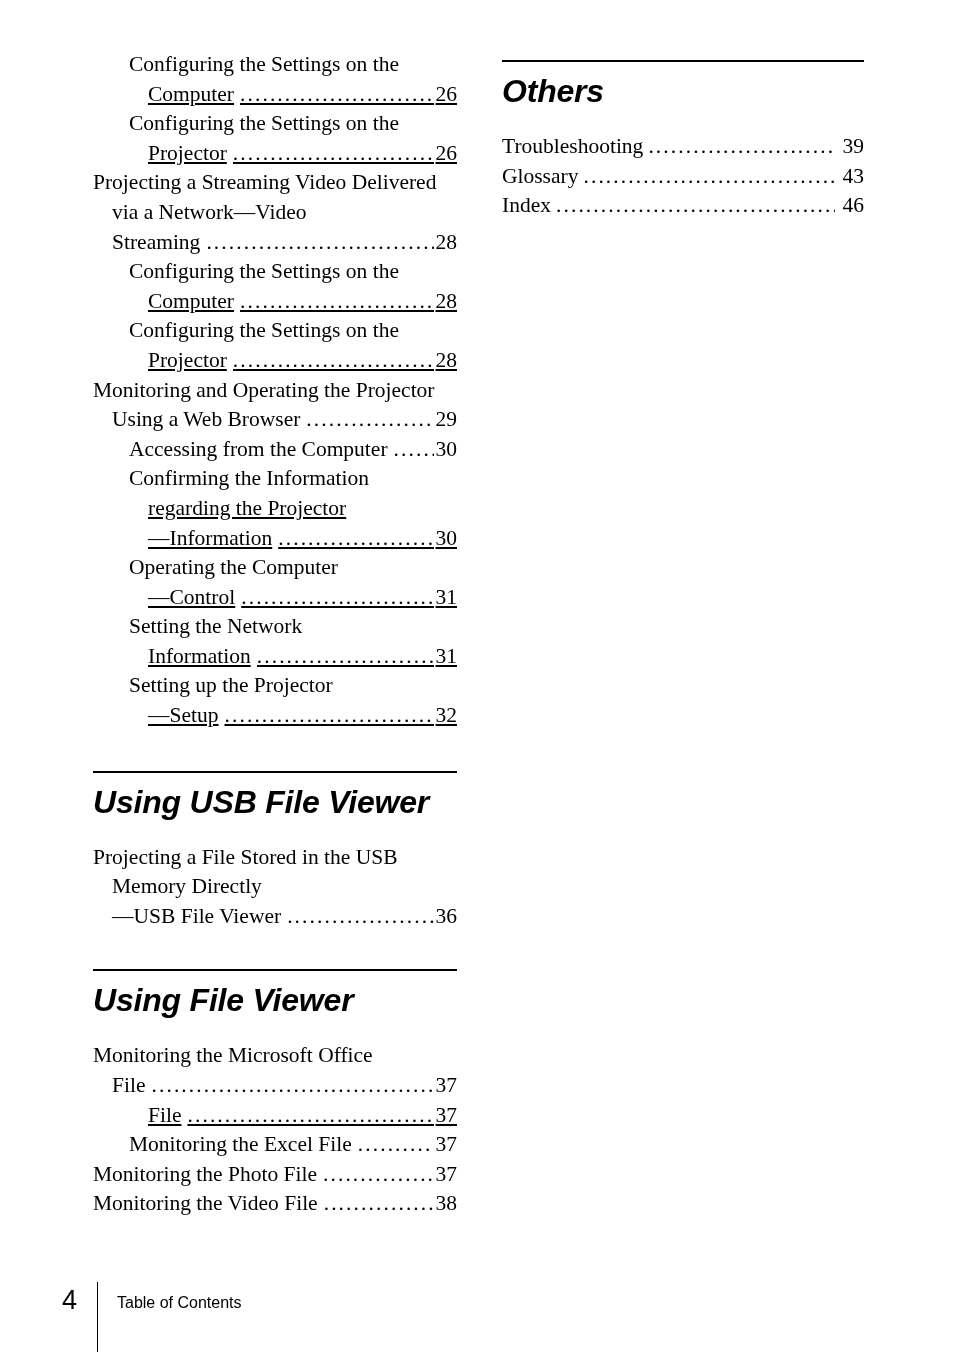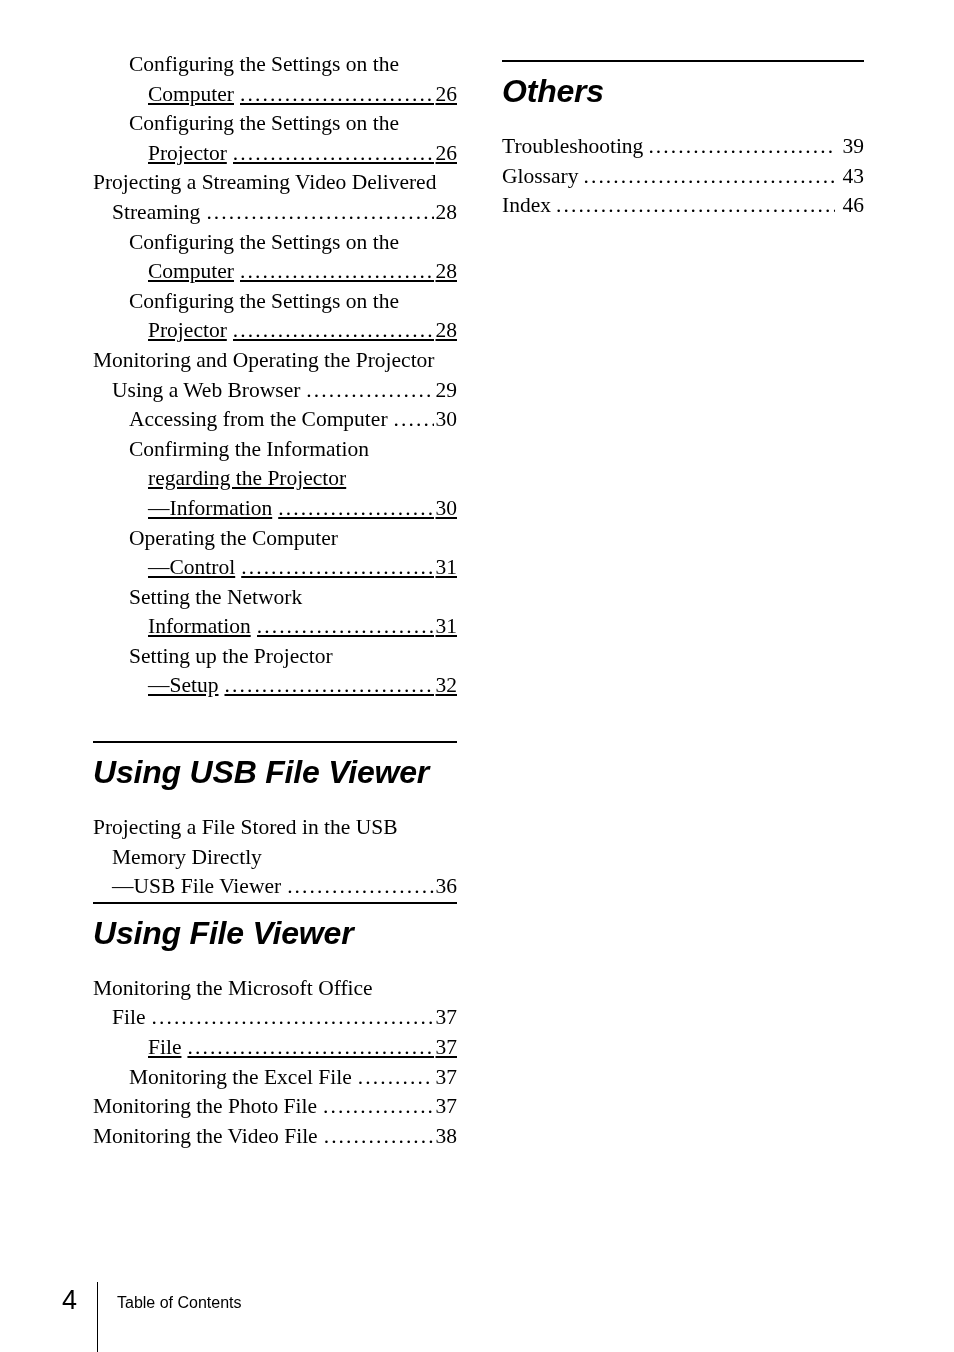--- a/index.html
+++ b/index.html
@@ -155,20 +155,21 @@
         <div class="entry lvl2">
           <div class="ln">Configuring the Settings on the</div>
           <div class="ln term cont">
             <span class="txt">Projector</span>
             <span class="leader">..........................................................................................</span>
             <span class="pno">26</span>
           </div>
         </div>
         <div class="entry lvl1">
           <div class="ln">Projecting a Streaming Video Delivered</div>
+          <div class="ln cont">via a Network—Video</div>
           <div class="ln term cont">
             <span class="txt">Streaming</span>
             <span class="leader">..........................................................................................</span>
             <span class="pno">28</span>
           </div>
         </div>
         <div class="entry lvl2">
           <div class="ln">Configuring the Settings on the</div>
           <div class="ln term cont">
             <span class="txt">Computer</span>
@@ -244,21 +245,21 @@
               <div class="ln">Projecting a File Stored in the USB</div>
               <div class="ln cont">Memory Directly</div>
               <div class="ln term cont">
                 <span class="txt">—USB File Viewer</span>
                 <span class="leader">..........................................................................................</span>
                 <span class="pno">36</span>
               </div>
             </div>
           </div>
         </div>
-        <div class="section" style="">
+        <div class="section" style="margin-top: 38px;">
           <div class="sec-rule"></div>
           <div class="sec-title">Using File Viewer</div>
           <div class="gap-after-title"></div>
           <div class="toc-list">
             <div class="entry lvl1">
               <div class="ln">Monitoring the Microsoft Office</div>
               <div class="ln term cont">
                 <span class="txt">File</span>
                 <span class="leader">..........................................................................................</span>
                 <span class="pno">37</span>

